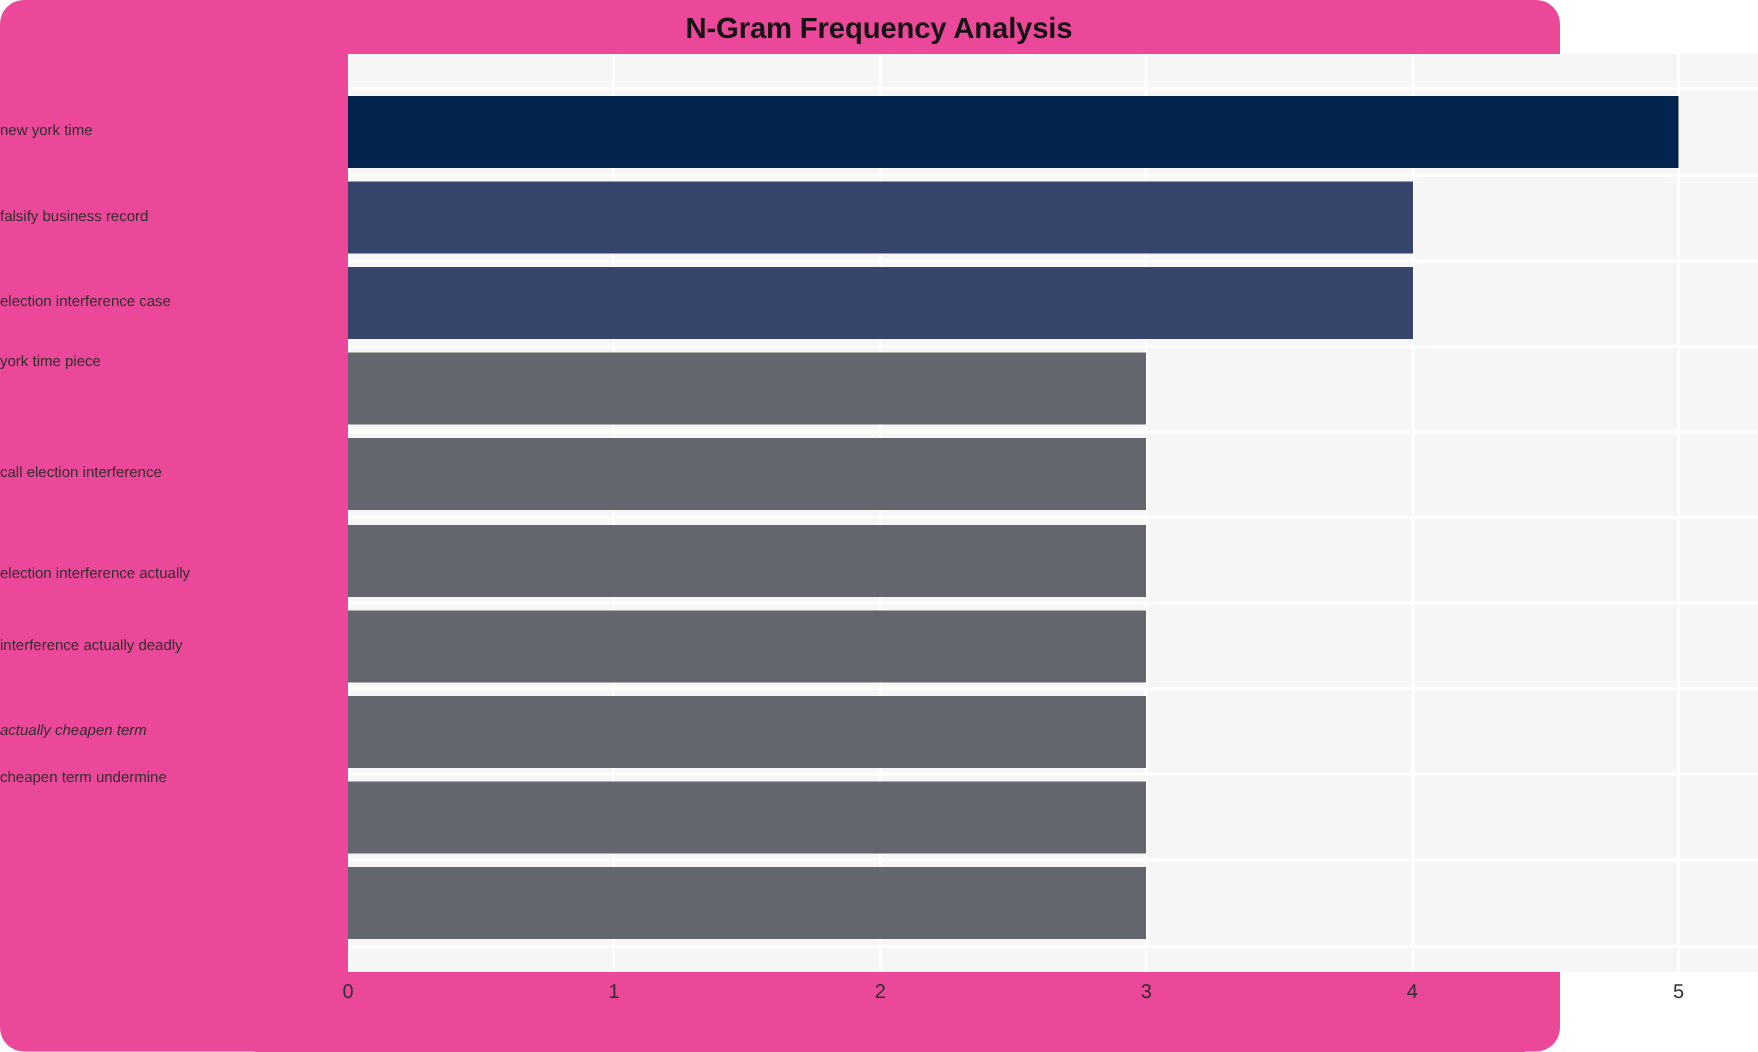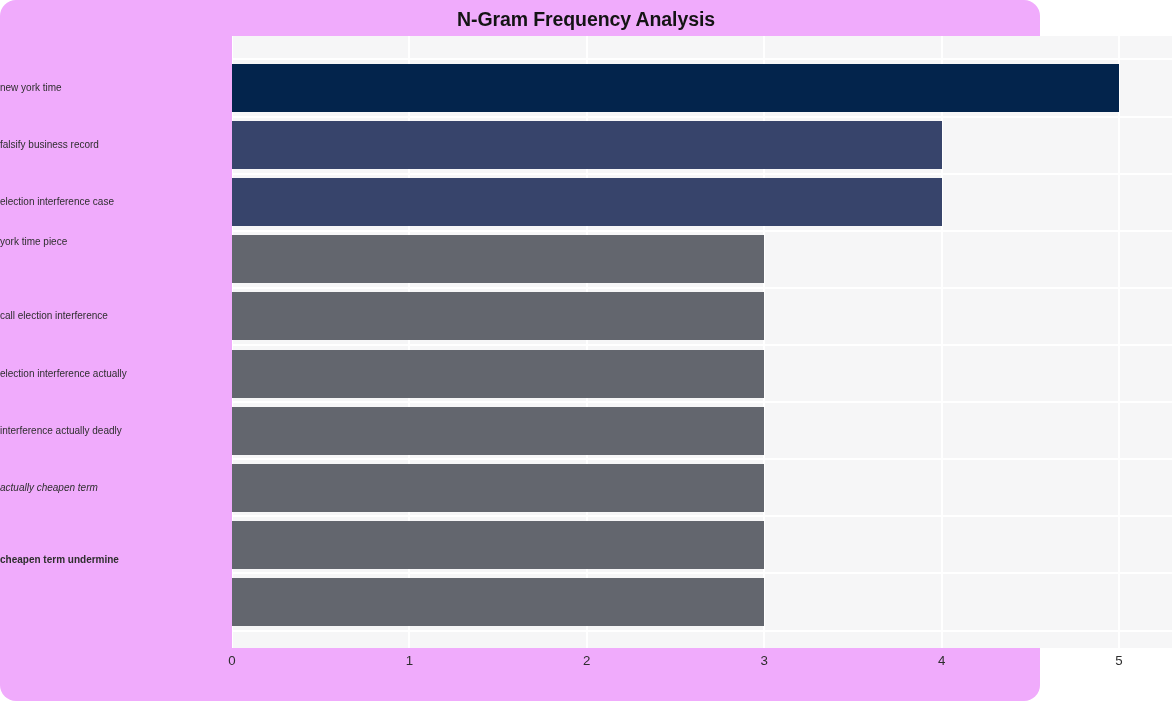--- a/index.html
+++ b/index.html
@@ -11,21 +11,21 @@
     height: 701px;
     background: #ffffff;
     font-family: "Liberation Sans", sans-serif;
     overflow: hidden;
   }
 
   #chart-root {
     position: relative;
     width: 1040px;
     height: 701px;
-    background: #f0abfc;
+    background: #ec4899;
     border-radius: 16px;
   }
 
   
   .chart-title {
     position: absolute;
     left: 0;
     top: 7px;
     width: 1172px;
     text-align: center;
@@ -153,24 +153,24 @@
       <div class="bar" title="cheapen term undermine: 3" style="width: 532.2px; top: 484.889px; background: rgb(99, 102, 110);"></div>
       <div class="bar" title="term undermine deadly: 3" style="width: 532.2px; top: 542px; background: rgb(99, 102, 110);"></div>
     </div>
 
   <div class="ylabels" id="ylabels">
       <div class="ylabel" style="top: 44px;">new york time</div>
       <div class="ylabel" style="top: 101.111px;">falsify business record</div>
       <div class="ylabel" style="top: 158.222px;">election interference case</div>
       <div class="ylabel" style="top: 198px;">york time piece</div>
       <div class="ylabel" style="top: 272.444px;">call election interference</div>
-      <div class="ylabel" style="top: 330px;">election interference actually</div>
+      <div class="ylabel" style="top: 339px;">election interference actually</div>
       <div class="ylabel" style="top: 386.667px;">interference actually deadly</div>
       <div class="ylabel" style="top: 443.778px; font-style: italic;">actually cheapen term</div>
-      <div class="ylabel" style="top: 516px; font-weight: bold;">cheapen term undermine</div>
+      <div class="ylabel" style="top: 475px;">cheapen term undermine</div>
     </div>
 
   <div class="xlabels" id="xlabels">
       <div class="xtick" style="left: 232px;">0</div>
       <div class="xtick" style="left: 409.4px;">1</div>
       <div class="xtick" style="left: 586.8px;">2</div>
       <div class="xtick" style="left: 764.2px;">3</div>
       <div class="xtick" style="left: 941.6px;">4</div>
       <div class="xtick" style="left: 1119px;">5</div>
     </div>

